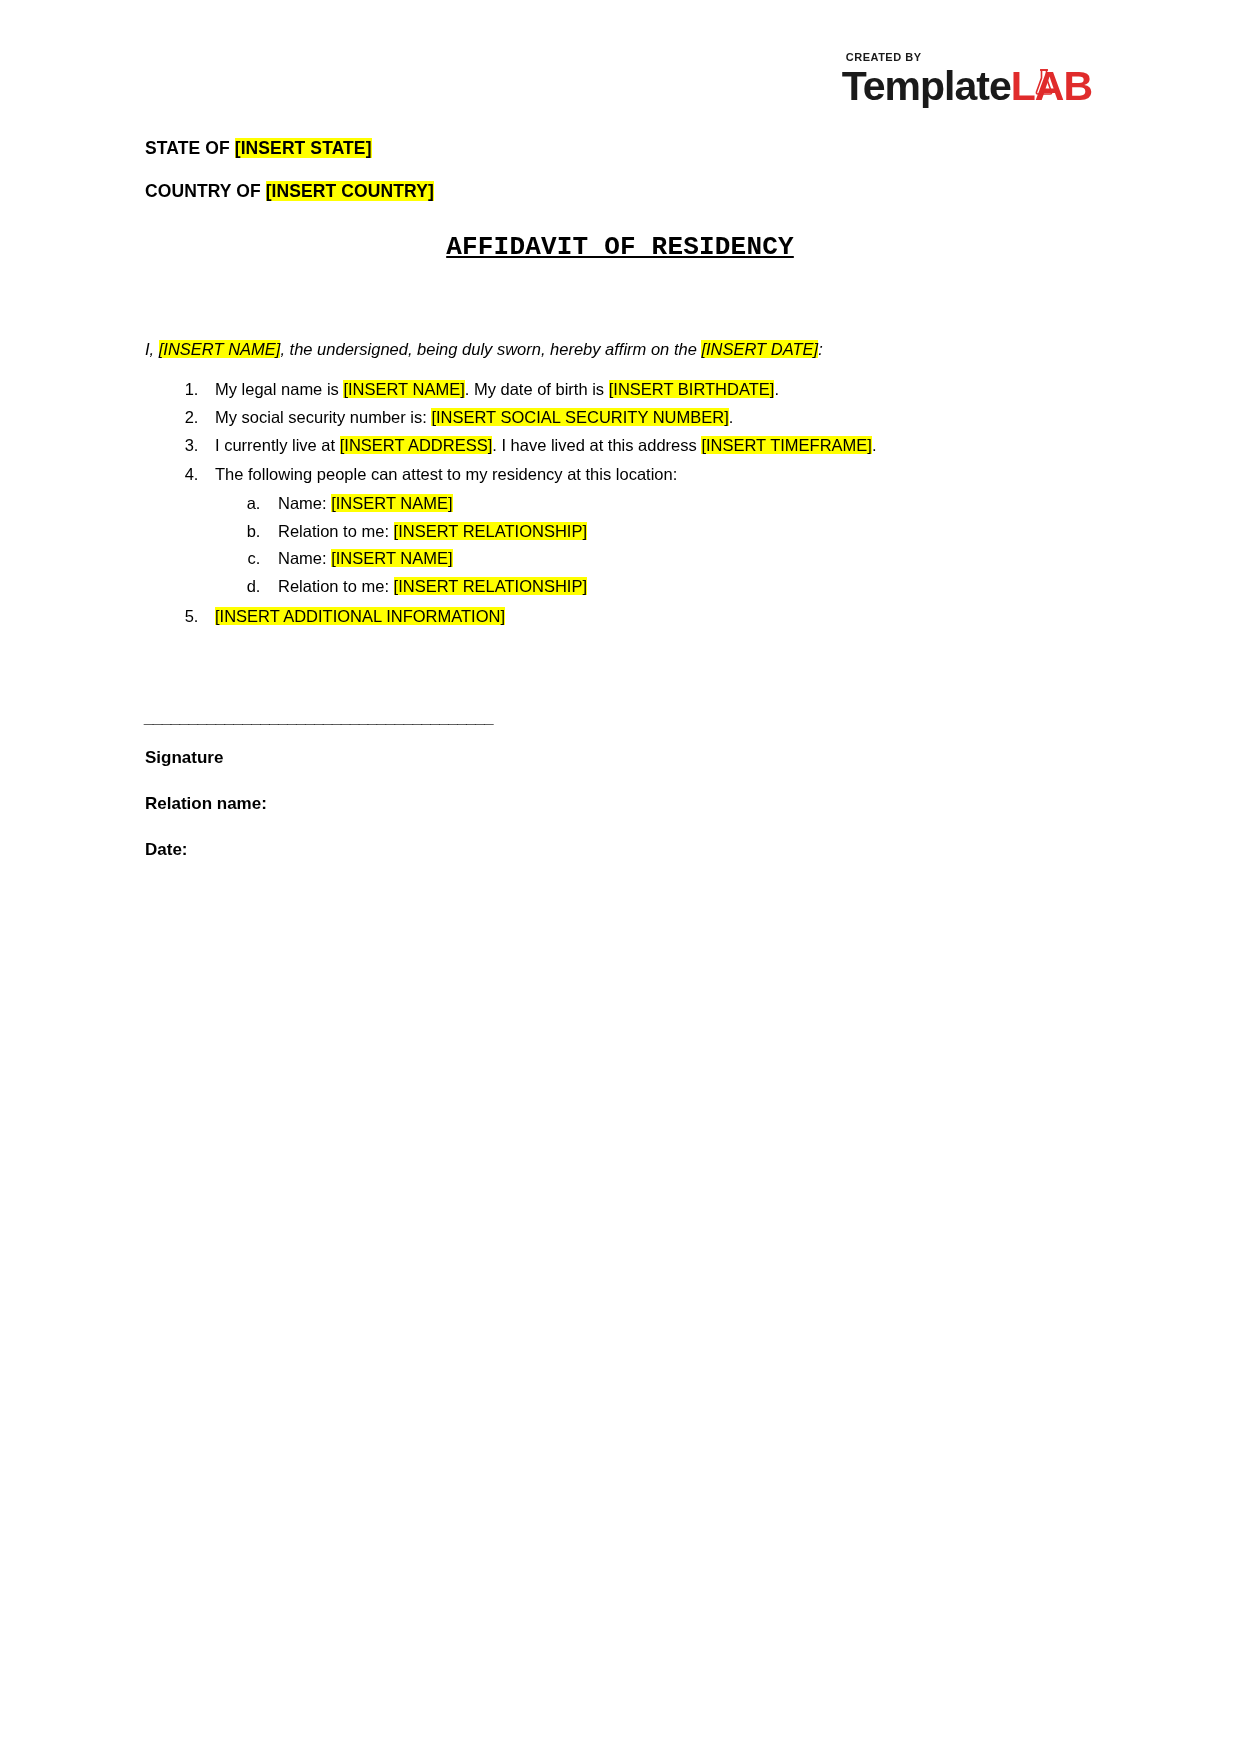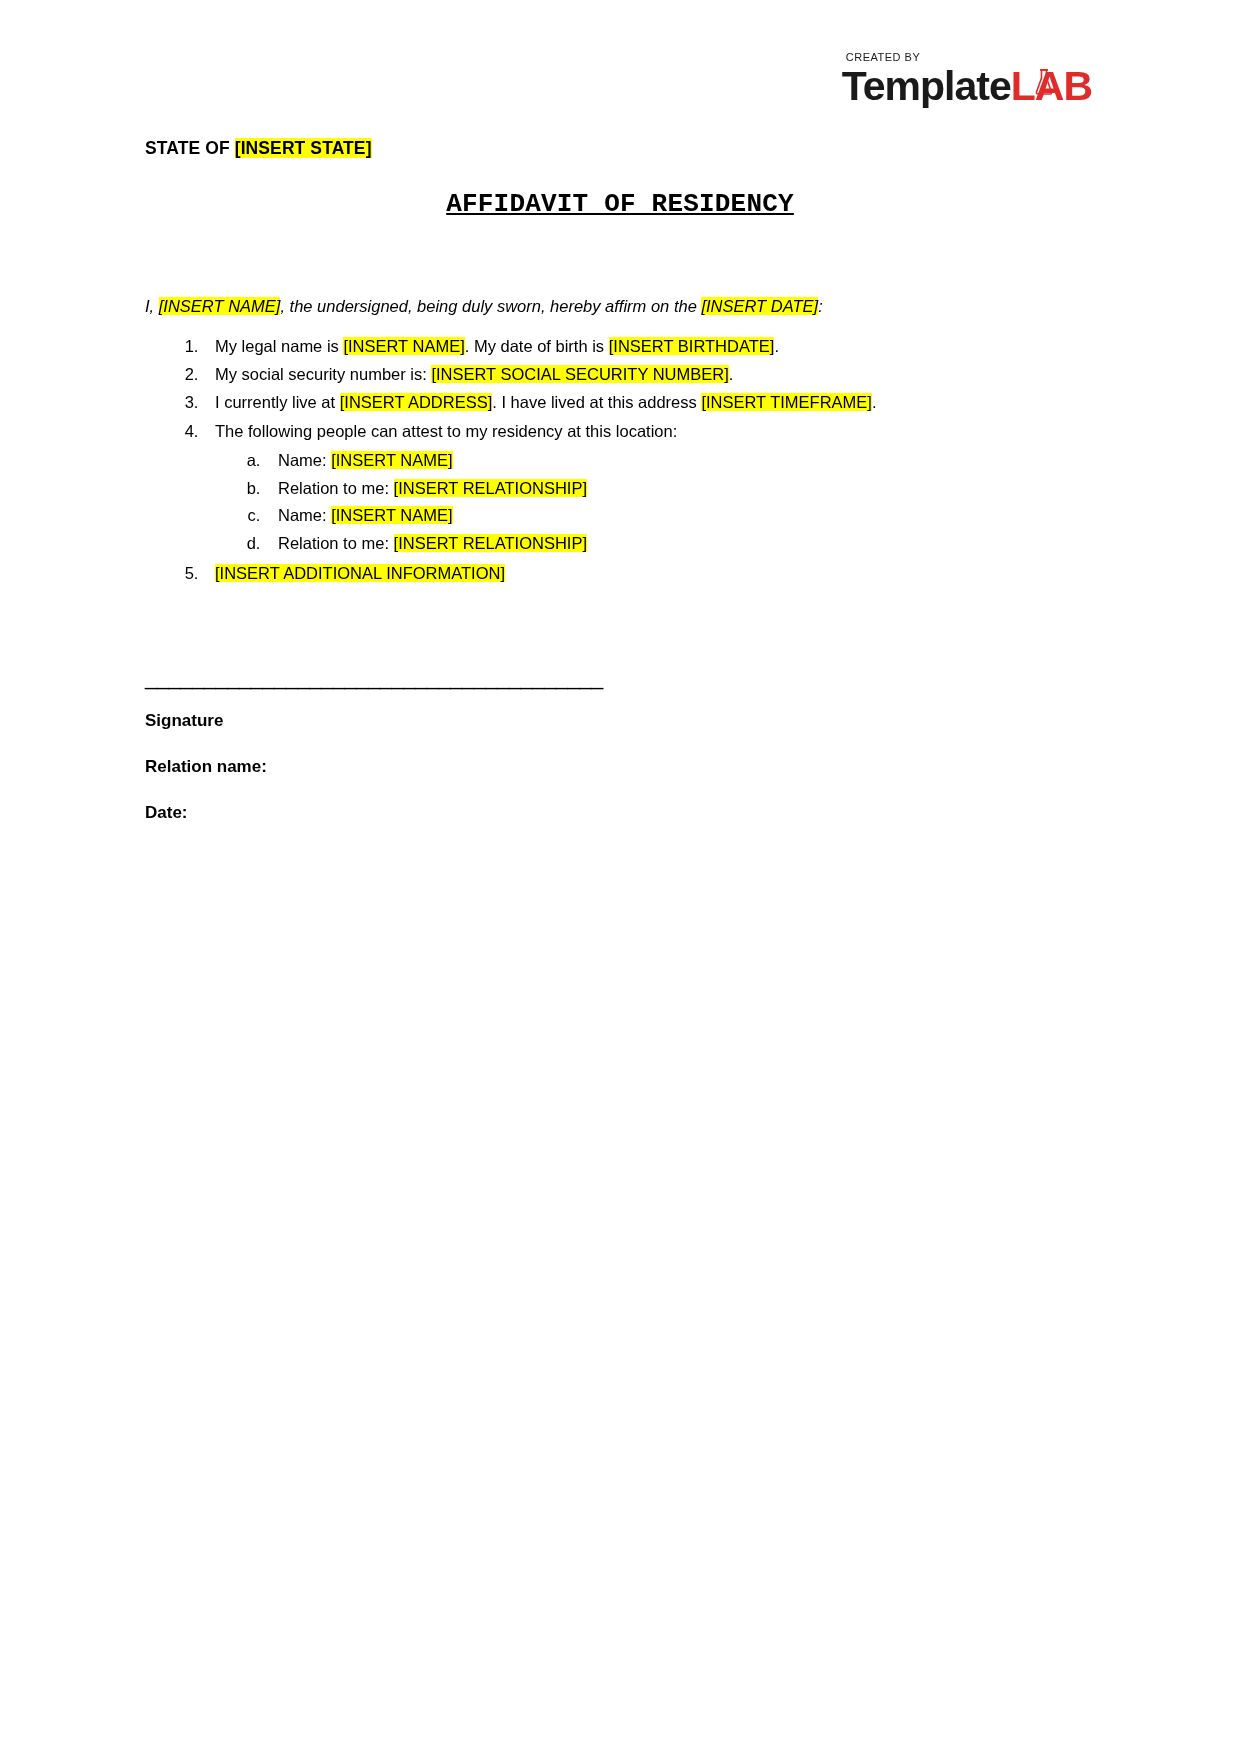--- a/index.html
+++ b/index.html
@@ -26,21 +26,21 @@
   
   .logo-block {
     position: absolute;
     top: 52px;
     right: 148px;
     text-align: right;
     line-height: 1;
   }
   .logo-created {
     font-size: 11px;
-    font-weight: normal;
+    font-weight: bold;
     letter-spacing: 0.5px;
     color: #1a1a1a;
     text-align: left;
     margin-left: 4px;
     margin-bottom: 3px;
   }
   .logo-main {
     font-size: 41px;
     font-weight: bold;
     letter-spacing: -1px;
@@ -108,24 +108,25 @@
     margin: 2px 0 2px 0;
     padding-left: 50px;
     line-height: 1.68;
   }
   ol.alphalist > li {
     padding-left: 13px;
   }
 
   
   .sig-line {
-    font-size: 22px;
+    font-size: 17px;
     letter-spacing: -0.5px;
     margin: 78px 0 14px 0;
     white-space: nowrap;
+    font-style: italic;
   }
   .sig-label {
     font-size: 17px;
     font-weight: bold;
     margin: 20px 0 0 0;
   }
   .sig-label.sp { margin-top: 26px; }
 </style>
 </head>
 <body>
@@ -141,20 +142,23 @@
         <line x1="5" y1="1" x2="13" y2="1" stroke="#e02b2b" stroke-width="1.8"></line>
         <circle cx="7.5" cy="19" r="1.3" fill="#e02b2b"></circle>
         <circle cx="11" cy="21.5" r="1" fill="#e02b2b"></circle>
       </svg>
     </div>
   </div>
 
   <p class="hdr hdr-first">
     <span>STATE OF </span><span class="hl">[INSERT STATE]</span>
   </p>
+  <p class="hdr">
+    <span>COUNTRY OF </span><span class="hl">[INSERT COUNTRY]</span>
+  </p>
 
   <h1 class="doc-title">AFFIDAVIT OF RESIDENCY</h1>
 
   <p class="intro">
     <span>I, </span><span class="hl">[INSERT NAME]</span><span>, the undersigned, being duly sworn, hereby affirm on the </span><span class="hl">[INSERT DATE]</span><span>:</span>
   </p>
 
   <ol class="numlist">
     <li>
       <span>My legal name is </span><span class="hl">[INSERT NAME]</span><span>. My date of birth is </span><span class="hl">[INSERT BIRTHDATE]</span><span>.</span>

